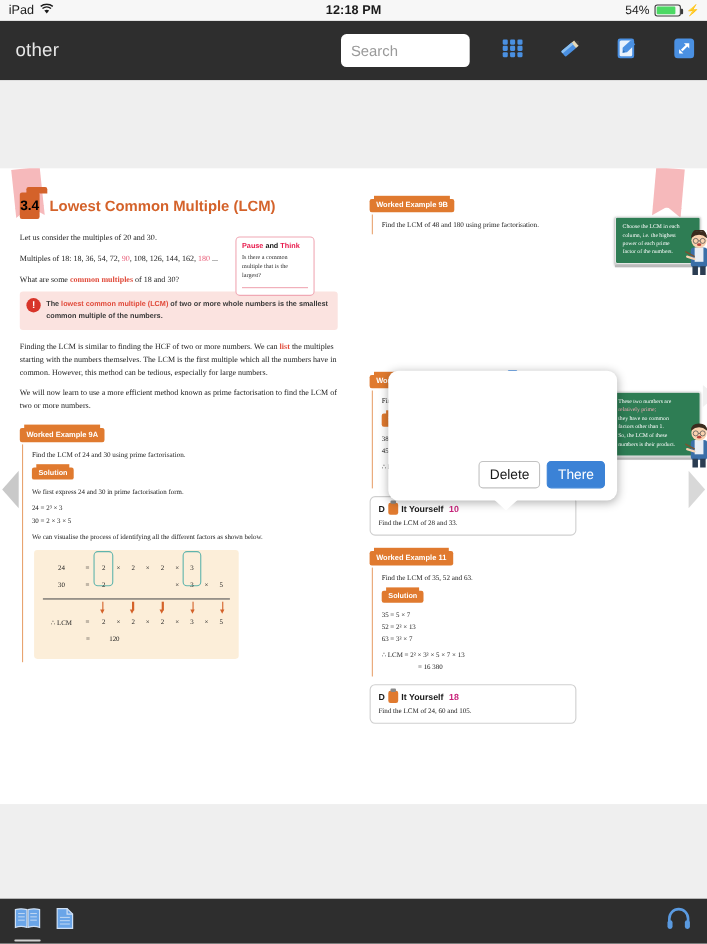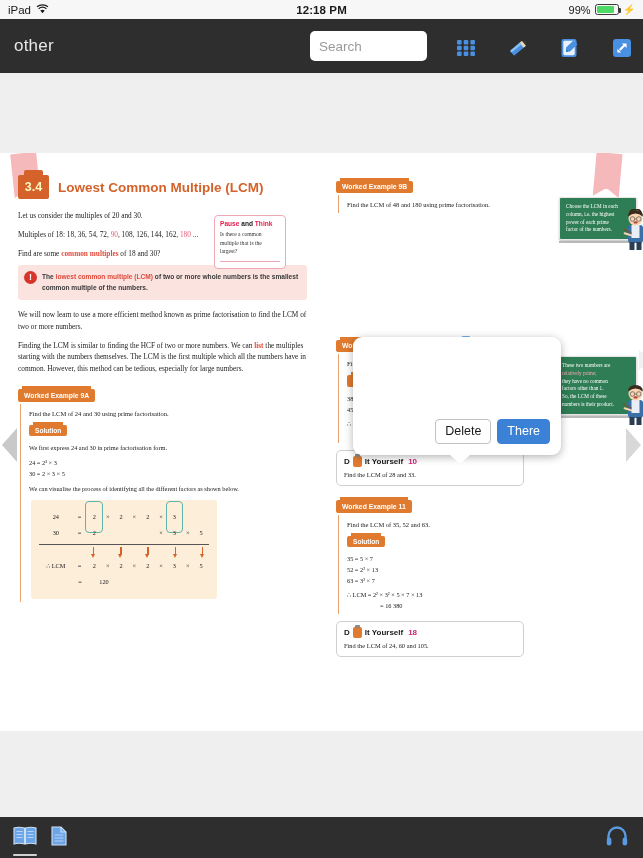--- a/index.html
+++ b/index.html
@@ -40,21 +40,21 @@
 
   
   .navbar {
     position: absolute; top: 19px; left: 0; width: 643px; height: 54px;
     background: #2e2e2e; display: flex; align-items: center;
   }
   .nav-title {
     color: #e8e8e8; font-size: 17px; padding-left: 14px; letter-spacing: .2px;
   }
   .nav-right {
-    position: absolute; right: 8px; display: flex; align-items: flex-end; gap: 26px;
+    position: absolute; right: 8px; display: flex; align-items: flex-start; gap: 26px;
   }
   .search-box {
     width: 117px; height: 30px; background: #fff; border-radius: 5px;
     display: flex; align-items: center; padding: 0 9px;
   }
   .search-box input {
     border: 0; outline: 0; width: 100%; font-size: 13.5px;
     font-family: "Liberation Sans", sans-serif; color: #333;
   }
   .search-box input::placeholder { color: #9a9a9a; }
@@ -91,21 +91,21 @@
     content: ""; position: absolute; bottom: -8px; left: 0;
     border-left: 13px solid #f6b9bb; border-right: 13px solid #f6b9bb;
     border-bottom: 9px solid transparent;
   }
   .ribbon-l { top: 0px; left: 12px; transform: rotate(-6deg); }
   .ribbon-r { top: 0px; right: 22px; transform: rotate(5deg); }
 
   
   .sec-head { display: flex; align-items: center; gap: 9px; margin: 8px 0 11px 0; position: relative; z-index: 2; }
   .sec-num {
-    width: 31px; height: 24px; background: #d4622a; color: #fef9c3;
+    width: 18px; height: 24px; background: #d4622a; color: #000000;
     font-size: 12.5px; font-weight: bold; display: flex;
     align-items: center; justify-content: center; border-radius: 2px;
     position: relative;
   }
   .sec-num:before {
     content: ""; position: absolute; top: -5px; left: 6px; width: 19px; height: 6px;
     background: #d4622a; border-radius: 2px 2px 0 0;
   }
   .sec-title { color: #d4622a; font-size: 13.5px; font-weight: bold; }
 
@@ -284,21 +284,21 @@
       <span class="wifi">
         <svg width="13" height="10" viewBox="0 0 13 10">
           <path d="M6.5 9.3 L4.3 6.6 a3.6 3.6 0 0 1 4.4 0 Z" fill="#1a1a1a"></path>
           <path d="M2.6 4.8 a6.2 6.2 0 0 1 7.8 0" stroke="#1a1a1a" stroke-width="1.2" fill="none"></path>
           <path d="M1.0 2.8 a8.8 8.8 0 0 1 11 0" stroke="#1a1a1a" stroke-width="1.2" fill="none"></path>
         </svg>
       </span>
     </div>
     <div class="sb-center">12:18 PM</div>
     <div class="sb-right">
-      <span>99%</span>
+      <span>54%</span>
       <span class="batt">
           <i style="width: 87%;"></i>
         </span>
       <span class="bolt">⚡</span>
     </div>
   </div>
 
   <div class="navbar">
     <div class="nav-title">other</div>
     <div class="nav-right">
@@ -369,34 +369,34 @@
         </div>
 
         <p class="p">Let us consider the multiples of 20 and 30.</p>
 
         <p class="p">
           <span>Multiples of 18: 18, 36, 54, 72, </span><span class="hl-pink">90</span><span>, 108, 126, 144, 162, </span><span class="hl-pink">180</span><span> ...</span>
         </p>
 
 
         <p class="p tight">
-          <span>Find are some </span><span class="hl-red">common multiples</span><span> of 18 and 30?</span>
+          <span>What are some </span><span class="hl-red">common multiples</span><span> of 18 and 30?</span>
         </p>
 
         <div class="callout">
           <span class="bang">!</span>
           <span>The </span><span class="hl-red">lowest common multiple (LCM)</span><span> of two or more whole numbers is the smallest common multiple of the numbers.</span>
         </div>
 
 
-        <p class="p">We will now learn to use a more efficient method known as prime factorisation to find the LCM of two or more numbers.</p>
-
         <p class="p">
           <span>Finding the LCM is similar to finding the HCF of two or more numbers. We can </span><span class="hl-red">list</span><span> the multiples starting with the numbers themselves. The LCM is the first multiple which all the numbers have in common. However, this method can be tedious, especially for large numbers.</span>
         </p>
+
+        <p class="p">We will now learn to use a more efficient method known as prime factorisation to find the LCM of two or more numbers.</p>
 
         <div class="pause">
           <div class="pause-t">
             <span>P</span><span>a</span><span>use </span><span class="dark">and </span><span>Think</span>
           </div>
           <div class="pause-b">Is there a common multiple that is the largest?</div>
           <div class="pause-rule"></div>
         </div>
 
         <div style="margin-top:9px;">

